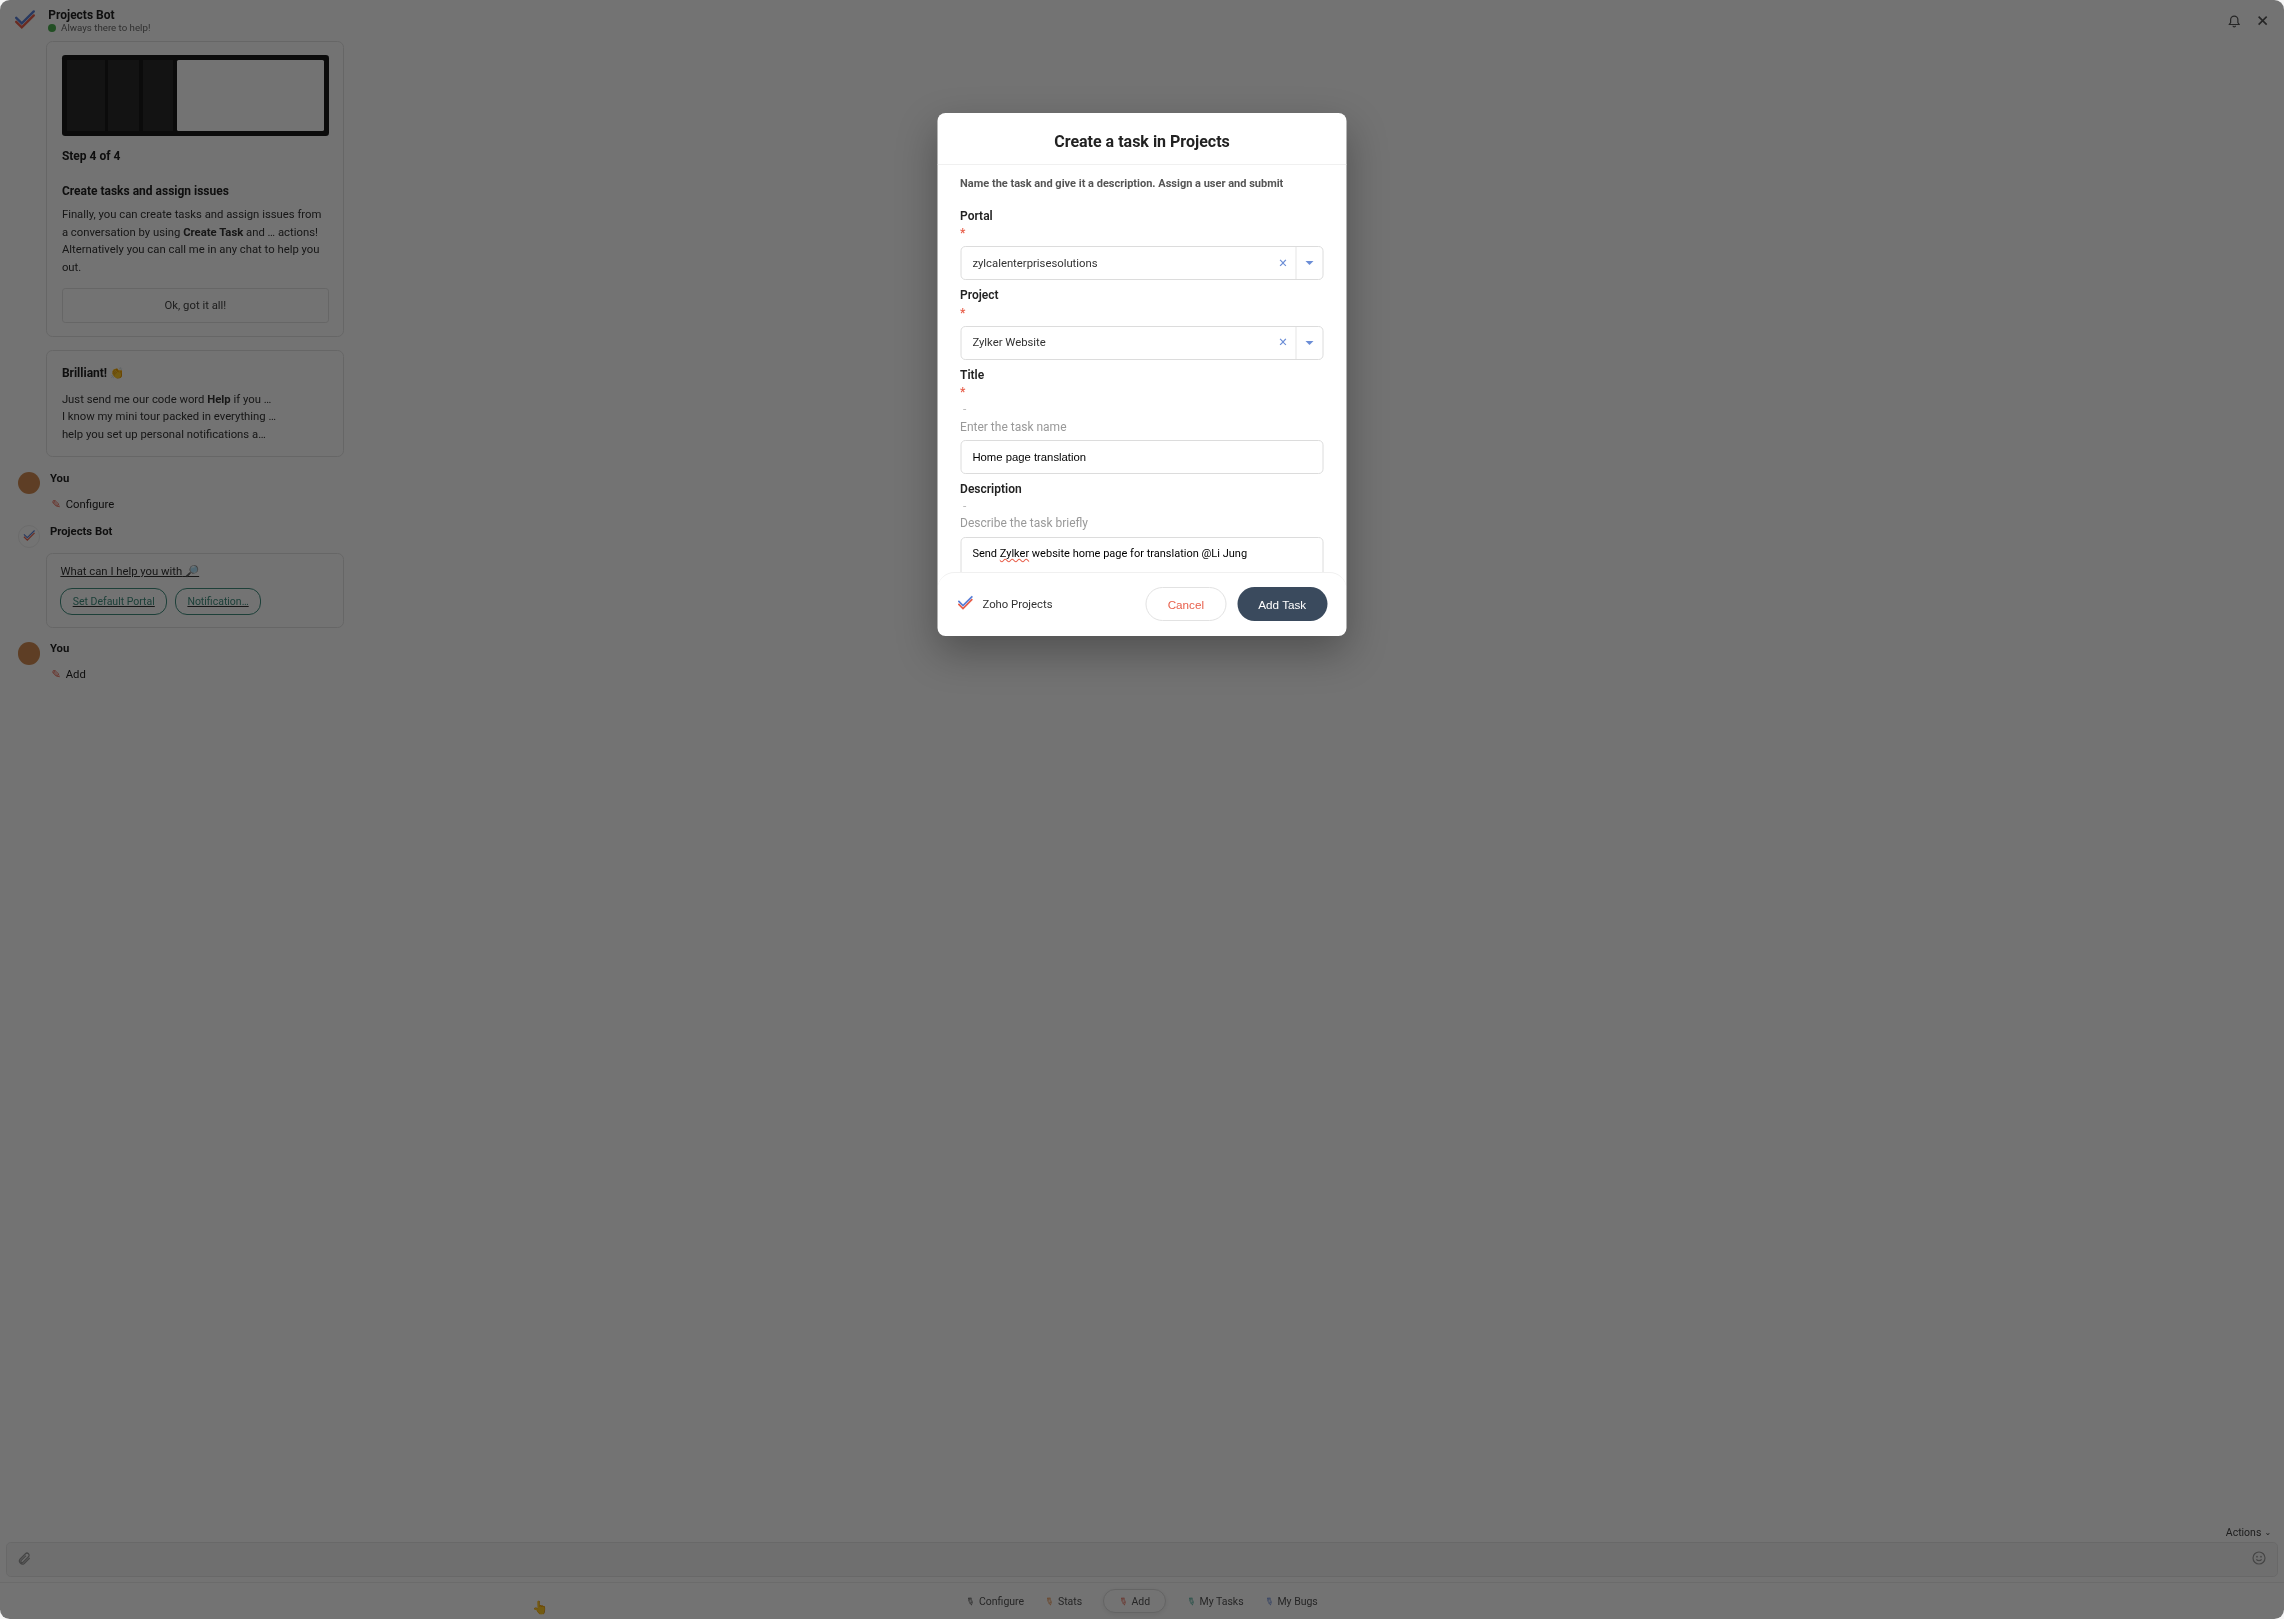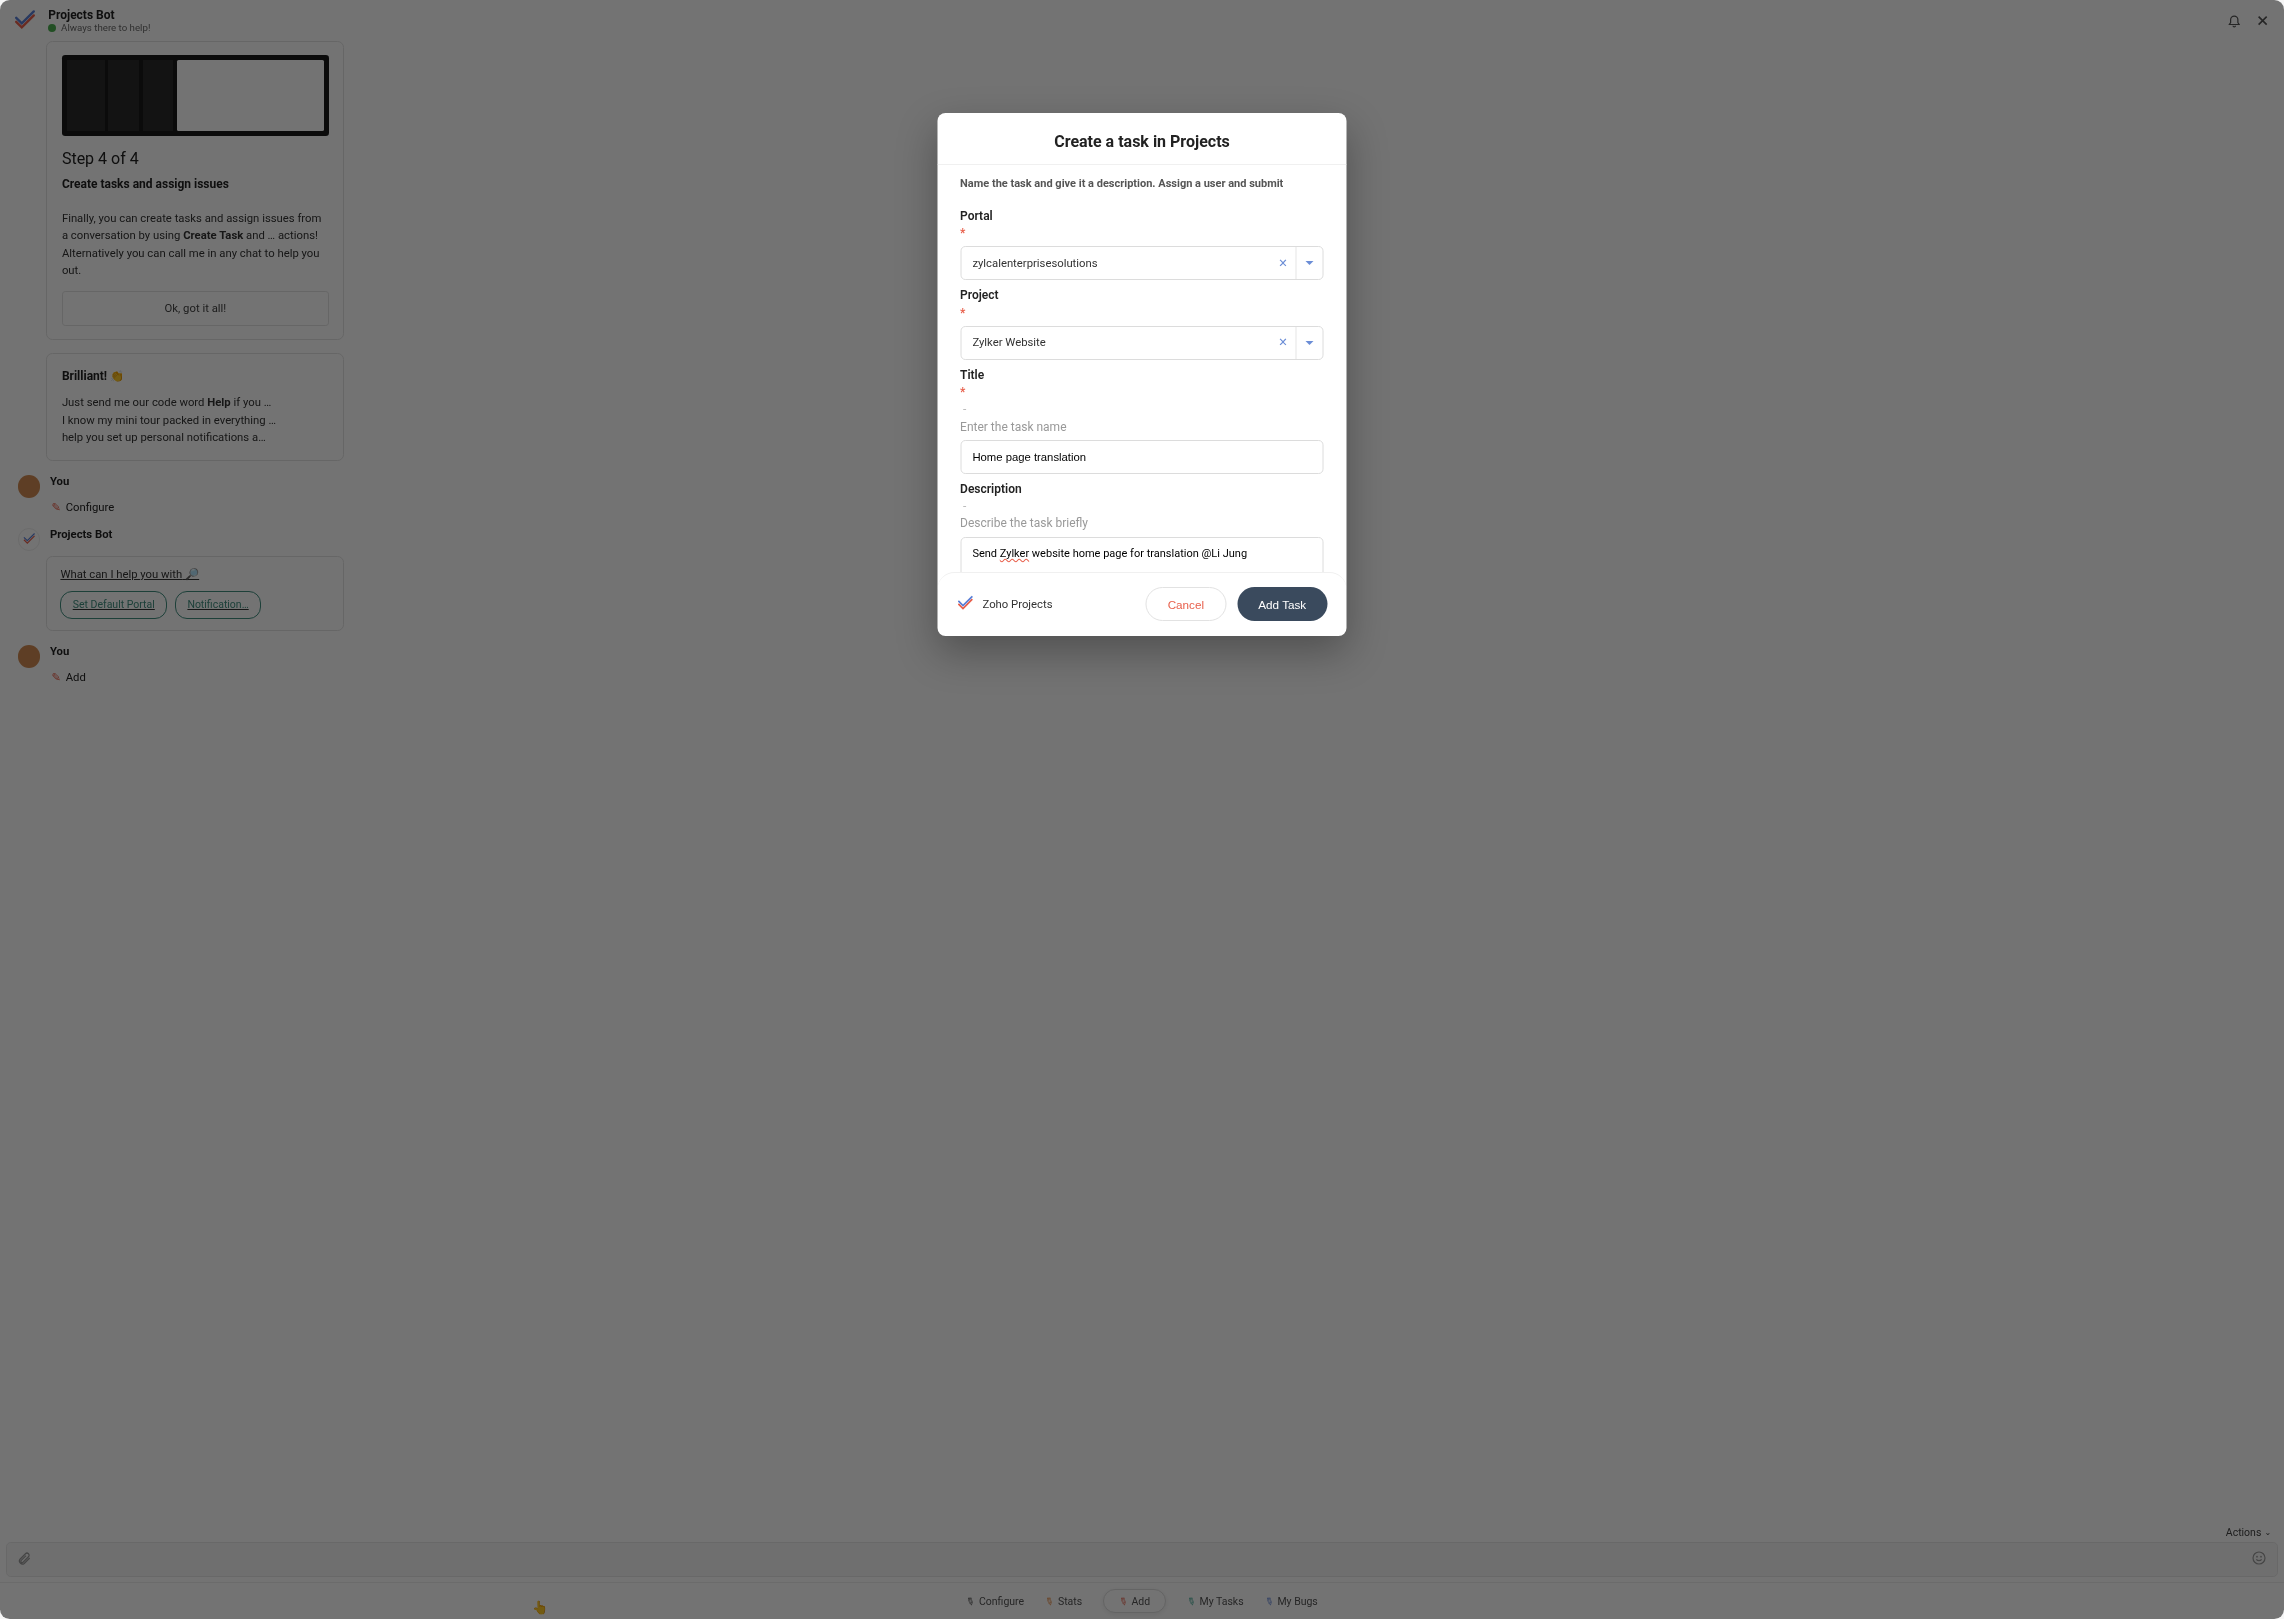--- a/index.html
+++ b/index.html
@@ -15,22 +15,22 @@
   .header-right { margin-left:auto; display:flex; align-items:center; gap:13px; color:#555; }
   .icon-btn { cursor:pointer; display:flex; align-items:center; justify-content:center; width:16px; height:16px; }
   
   .chat { padding: 0 6.4px 0 6.4px; }
   .msg-card { margin-left: 40px; max-width: 298px; background: #fff; border:0.8px solid #e3e3e3; border-radius: 6.4px; padding: 13px 14.5px; font-size: 11.3px; color:#333; line-height:1.55; }
   .msg-card + .msg-card { margin-top: 11.3px; }
   .msg-card .thumb { width:100%; height:81px; background:#1a1a1a; border-radius:3.2px; margin-bottom:11.3px; overflow:hidden; position:relative; }
   .thumb-inner { position:absolute; top:4.8px; left:4.8px; right:4.8px; bottom:4.8px; display:flex; gap:3.2px; }
   .thumb-col { background:#2a2a2a; }
   .thumb-col:nth-child(1){width:15%}.thumb-col:nth-child(2){width:12%}.thumb-col:nth-child(3){width:12%}.thumb-col:nth-child(4){flex:1;background:#fff;border-radius:1.6px;}
-  .step { font-size:16px; font-weight:400; margin-bottom:3px; color:#222; }
-  .step-title { font-size:12px; font-weight:700; margin-bottom:16px; color:#222; }
+  .step { font-size:12px; font-weight:700; margin-bottom:16px; color:#222; }
+  .step-title { font-size:12px; font-weight:700; margin-bottom:6px; color:#222; }
   .ok-btn { margin-top:11.3px; border:0.8px solid #e3e3e3; border-radius:3.2px; text-align:center; padding:8px; font-size:11.3px; color:#444; cursor:pointer; }
   .brilliant { font-weight:700; font-size:12px; color:#222; }
   .msg-row { display:flex; align-items:flex-start; gap:9.7px; margin: 14.5px 0 3.2px 11.3px; }
   .avatar { width:22.6px;height:22.6px;border-radius:50%;background:#d08b52;flex:0 0 auto; }
   .avatar.bot { background:#fff;border:0.8px solid #eee;display:flex;align-items:center;justify-content:center;}
   .sender { font-size:11.3px; font-weight:700; color:#222; }
   .cmd { margin-left:45px; font-size:11.3px; color:#222; display:flex; align-items:center; gap:4.8px; margin-top:3.2px; }
   .wand { color:#e8604c; }
   .mini-card { margin-left:40px; max-width:298px; background:#fff; border:0.8px solid #e3e3e3; border-radius:6.4px; padding:11.3px 13px; font-size:11.3px; color:#333; margin-top:4.8px;text-decoration:underline; }
   .chip-row { display:flex; gap:8px; margin-top:9.7px; }

